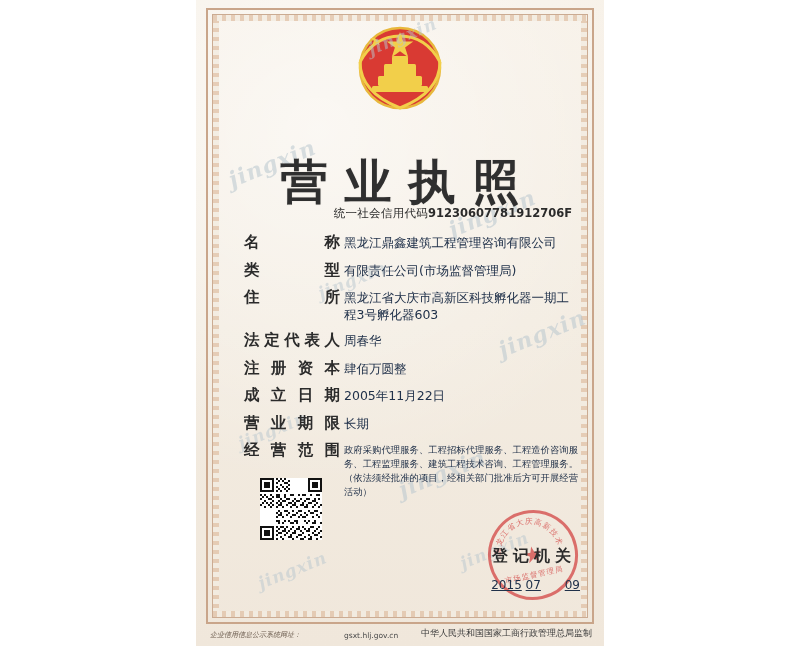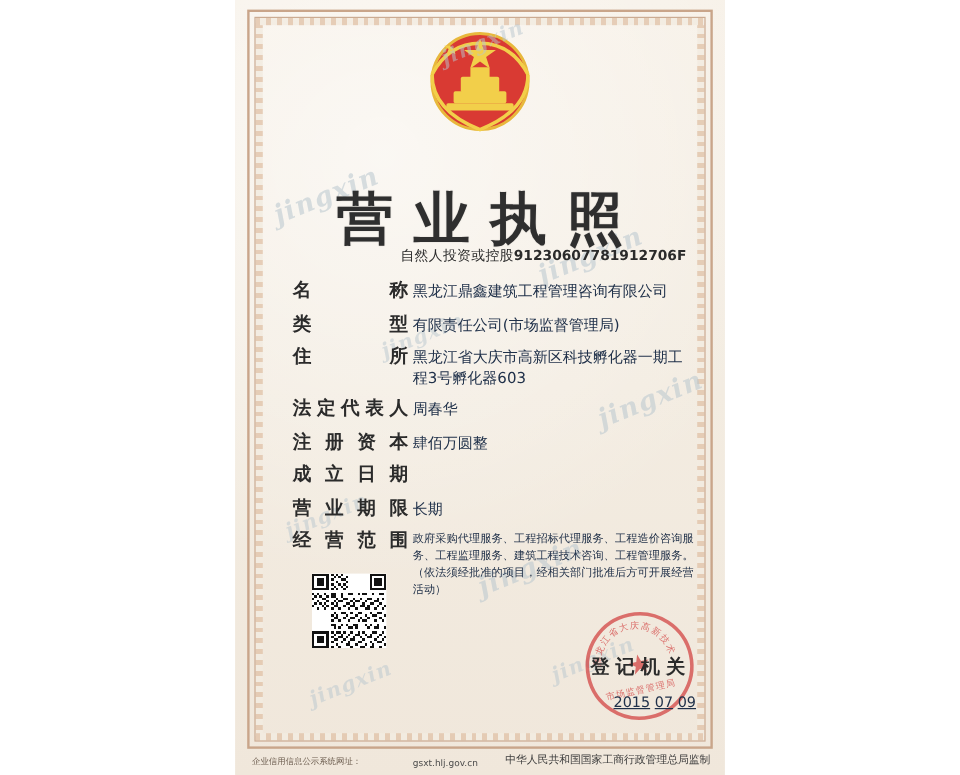--- a/index.html
+++ b/index.html
@@ -100,21 +100,21 @@
     position:absolute;right:30px;top:572px;
     font-size:13px;color:#2b2b2b;letter-spacing:10px;
   }
   .date-nums{
     position:absolute;right:24px;top:578px;
     font-size:12px;color:#20314a;letter-spacing:0;
   }
   .date-nums b{font-weight:normal;display:inline-block;text-decoration:underline;}
 
   .footer-left{
-    position:absolute;left:14px;bottom:6px;font-size:7px;color:#6a5b4d;
+    position:absolute;left:14px;bottom:6px;font-size:7px;color:#6a5b4d;font-style:italic;
   }
   .footer-mid{
     position:absolute;left:148px;bottom:6px;font-size:7.5px;color:#4a4a4a;margin-top:12px;
   }
   .footer-right{
     position:absolute;right:12px;bottom:6px;font-size:9px;color:#3b3b3b;text-align:right;
   }
 
   
   .wm{
@@ -157,21 +157,21 @@
     <div class="wm small" style="left:120px;top:270px;">jingxin</div>
     <div class="wm" style="left:300px;top:320px;">jingxin</div>
     <div class="wm small" style="left:40px;top:420px;">jingxin</div>
     <div class="wm" style="left:200px;top:460px;">jingxin</div>
     <div class="wm small" style="left:60px;top:560px;">jingxin</div>
     <div class="wm small" style="left:262px;top:540px;">jingxin</div>
 
     <div class="title">营业执照</div>
 
     <div class="code-line">
-      <span>自然人投资或控股</span><span class="code-val">91230607781912706F</span>
+      <span>统一社会信用代码</span><span class="code-val">91230607781912706F</span>
     </div>
 
     <div class="fields">
 
       <div class="row">
         <div class="label">
           <span>名</span>
           <span>称</span>
         </div>
         <div class="value">黑龙江鼎鑫建筑工程管理咨询有限公司</div>
@@ -214,20 +214,21 @@
         <div class="value">肆佰万圆整</div>
       </div>
 
       <div class="row">
         <div class="label">
           <span>成</span>
           <span>立</span>
           <span>日</span>
           <span>期</span>
         </div>
+        <div class="value">2005年11月22日</div>
       </div>
 
       <div class="row">
         <div class="label">
           <span>营</span>
           <span>业</span>
           <span>期</span>
           <span>限</span>
         </div>
         <div class="value">长期</div>
@@ -446,21 +447,21 @@
           <textPath href="#sealarc" startOffset="4%">黑龙江省大庆高新技术产业开发区</textPath>
         </text>
         <text x="39" y="64" font-size="7.5" fill="#d2403f" text-anchor="middle" letter-spacing="1">市场监督管理局</text>
       </svg>
     </div>
 
     <div class="registrar">登记机关</div>
     <div class="date-nums">
       <b>2015</b>
       <b style="">07</b>
-      <b style="margin-left:0">09</b>
+      <b style="margin-left:20px">09</b>
     </div>
 
     <div class="footer-left">企业信用信息公示系统网址：</div>
     <div class="footer-mid">gsxt.hlj.gov.cn</div>
     <div class="footer-right">中华人民共和国国家工商行政管理总局监制</div>
 
   </div>
 </div>
 
 </body></html>

